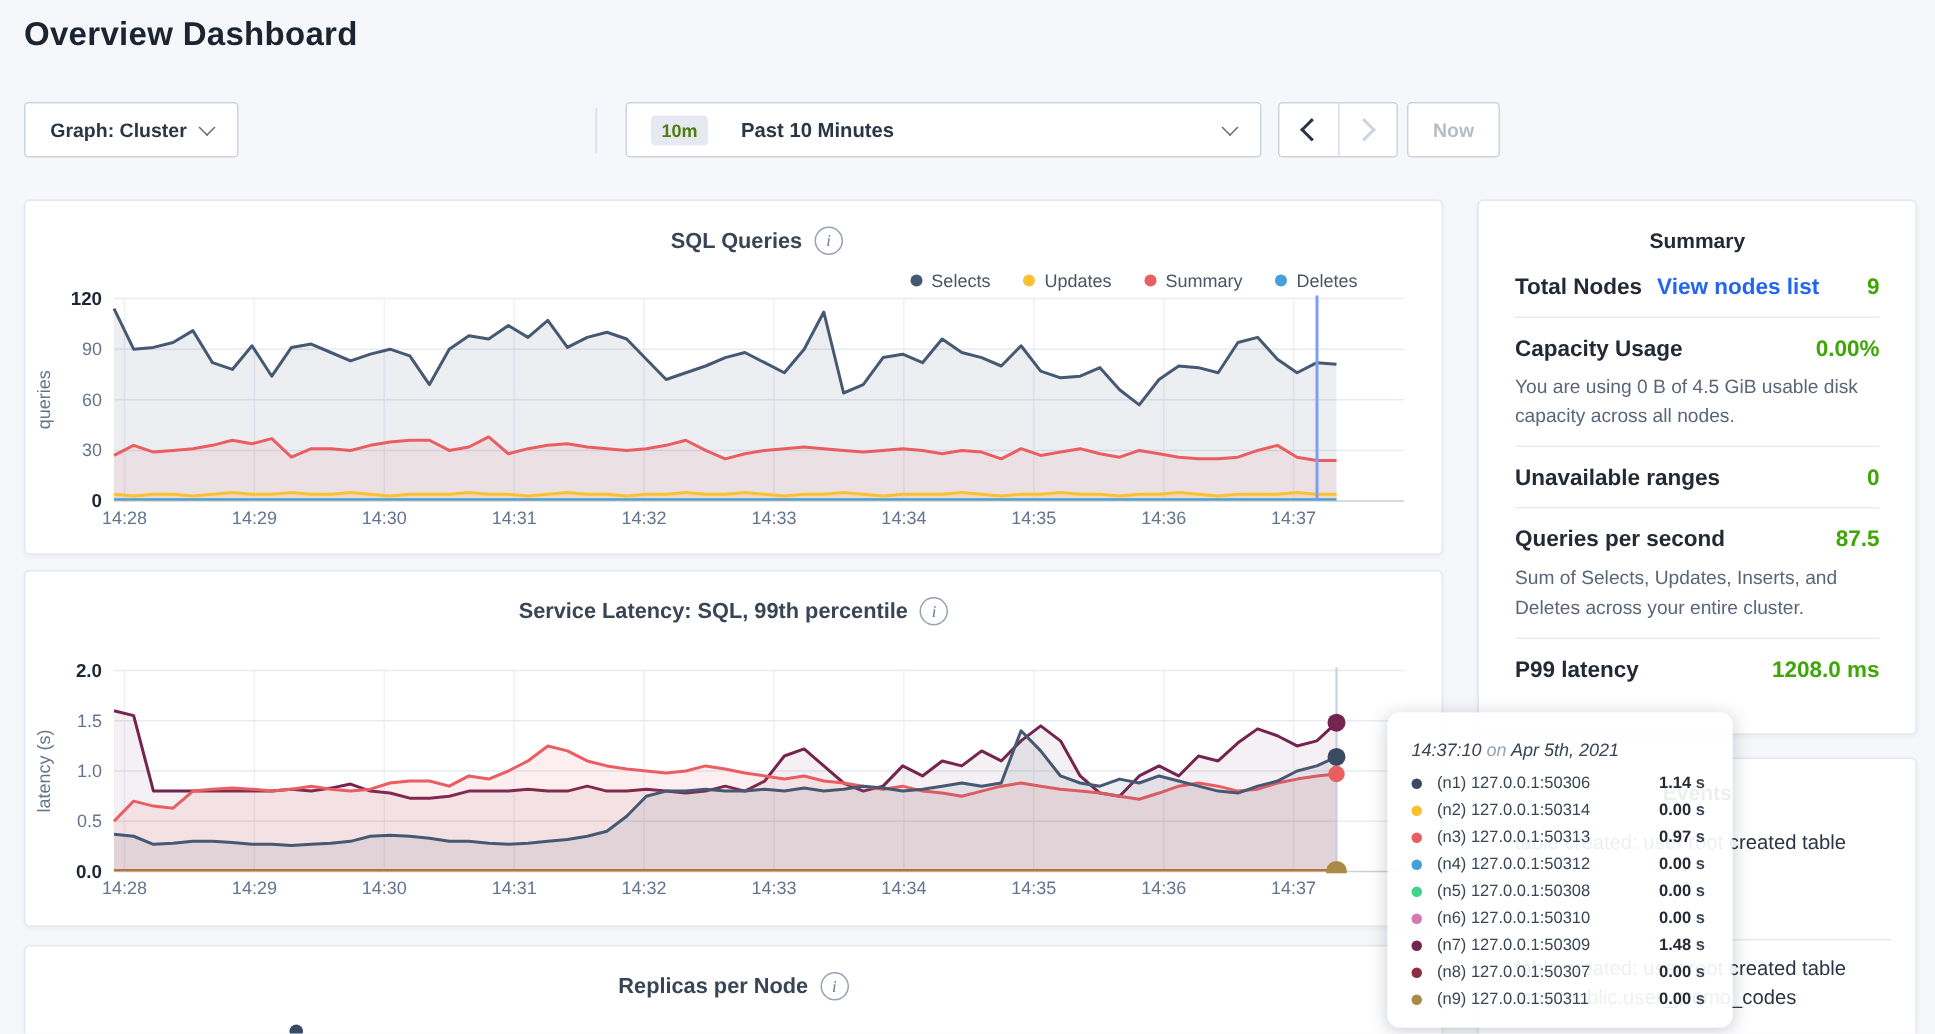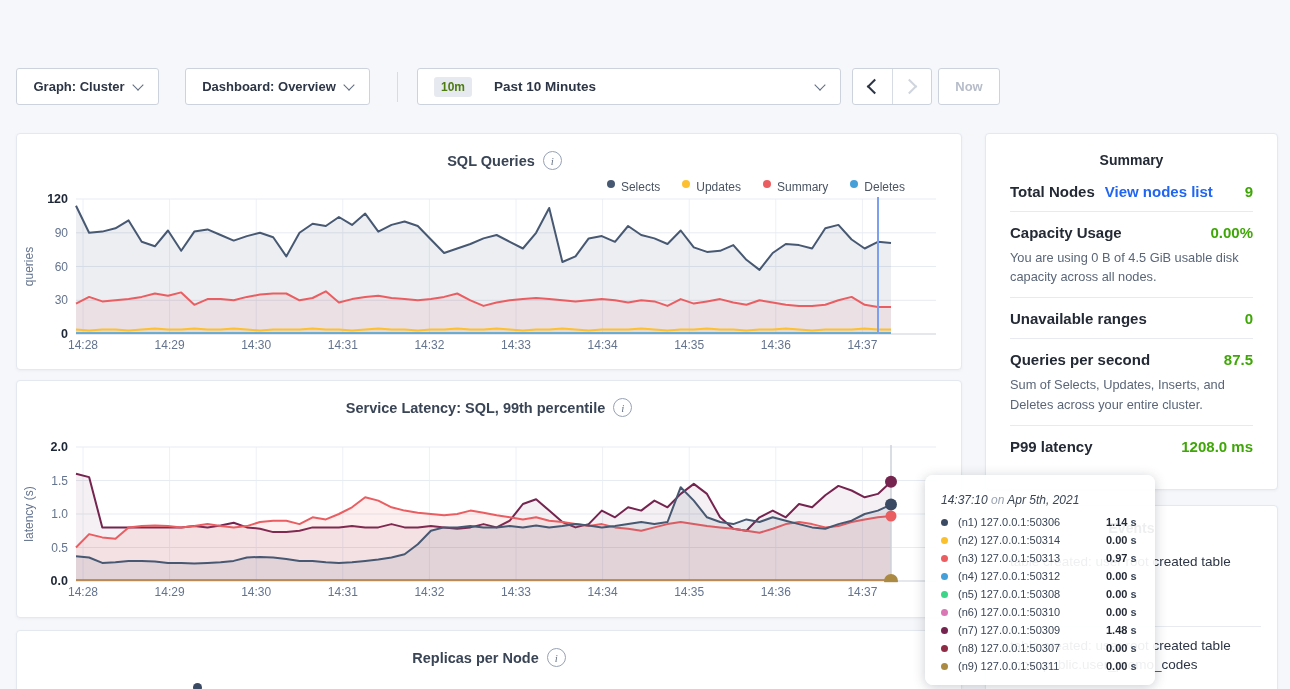--- a/index.html
+++ b/index.html
@@ -34,21 +34,21 @@
   .card-lat{left:16px;top:380px;width:946px;height:238px;}
   .card-rep{left:16px;top:630px;width:946px;height:130px;}
   .card-summary{left:985px;top:133px;width:293px;height:357px;padding:0 24px;}
   .card-events{left:985px;top:505px;width:293px;height:200px;}
 
   .chart-title{margin-top:17px;display:flex;justify-content:center;align-items:center;gap:8px;
     font-size:14.5px;font-weight:700;color:#394455;}
   .info-icon{width:17px;height:17px;border:1px solid #97a1b5;border-radius:50%;color:#6b7689;font-size:11px;
     font-style:italic;font-family:"Liberation Serif",serif;display:inline-flex;align-items:center;justify-content:center;font-weight:400;}
   .legend{position:absolute;top:46px;right:56px;display:flex;gap:22px;}
-  .leg-item{display:flex;align-items:flex-start;gap:6px;font-size:12px;color:#4a5462;}
+  .leg-item{display:flex;align-items:center;gap:6px;font-size:12px;color:#4a5462;}
   .leg-dot{width:8px;height:8px;border-radius:50%;}
   .card svg{position:absolute;left:4px;top:57px;}
   .card-lat svg{top:58px;}
   .tick{font-size:12px;fill:#64748f;font-family:"Liberation Sans",sans-serif;}
   .tick-bold{font-size:12.5px;font-weight:700;fill:#1d2636;font-family:"Liberation Sans",sans-serif;}
   .axis-unit{font-size:12px;fill:#64748f;font-family:"Liberation Sans",sans-serif;}
 
   .panel-title{padding-top:18px;text-align:center;font-size:14px;font-weight:700;color:#242a35;}
   .sum-row{padding:12px 0 11px;border-bottom:1px solid #e7ebf1;}
   .sum-row:first-child{padding-top:15px;}
@@ -73,27 +73,24 @@
   .tt-val{font-weight:700;color:#242a35;}
   .tt-unit{font-weight:700;color:#394455;}
 
   .rep-dot{position:absolute;left:176px;top:52px;width:9px;height:9px;border-radius:50%;background:#3b4a63;}
 </style>
 </head>
 <body>
 
 <div class="page">
 
+  <h1 class="page-title">Overview Dashboard</h1>
 
   <button id="btn-graph" class="ctl-btn">
     <span>Graph: Cluster</span>
-    <i class="chev"></i>
-  </button>
-  <button id="btn-dash" class="ctl-btn">
-    <span>Dashboard: Overview</span>
     <i class="chev"></i>
   </button>
   <div class="vdiv"></div>
   <button class="ctl-btn time-picker">
     <span class="range-badge">10m</span>
     <span class="range-label">Past 10 Minutes</span>
     <i class="chev"></i>
   </button>
   <div class="arrow-group">
     <button class="arrow-btn">

